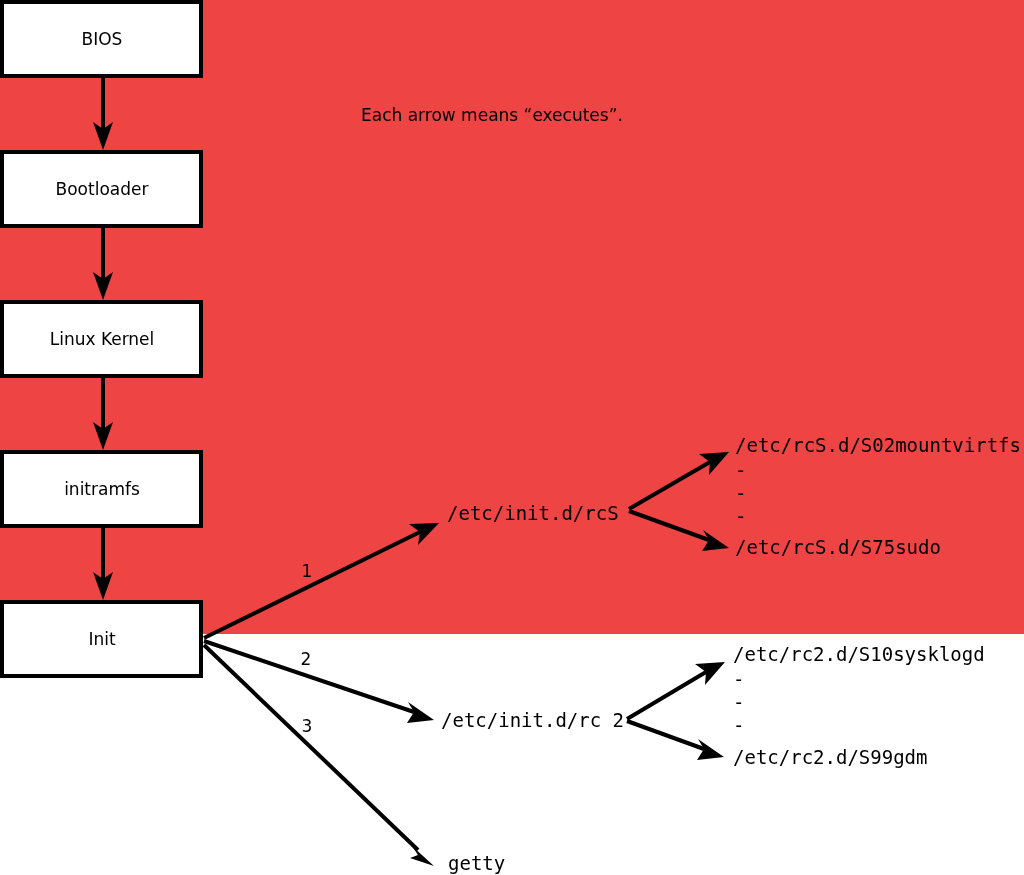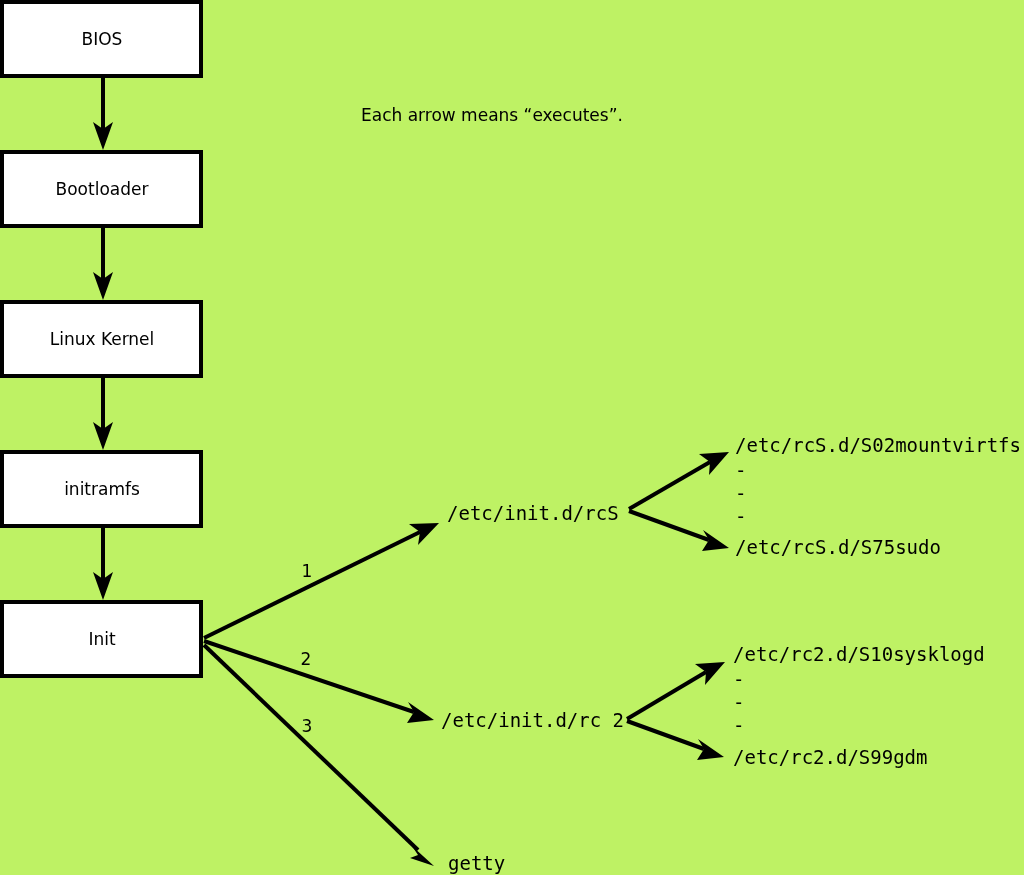--- a/index.html
+++ b/index.html
@@ -9,22 +9,22 @@
   }
   body {
     width: 1024px;
     height: 875px;
     overflow: hidden;
     font-family: "DejaVu Sans", sans-serif;
   }
   #diagram-root {
     position: relative;
     width: 1024px;
-    height: 875px;
-    background: #bef264;
+    height: 634px;
+    background: #ef4444;
   }
   svg.diagram {
     display: block;
     width: 1024px;
     height: 875px;
   }
   .box-rect {
     fill: #ffffff;
     stroke: #000000;
     stroke-width: 4;

